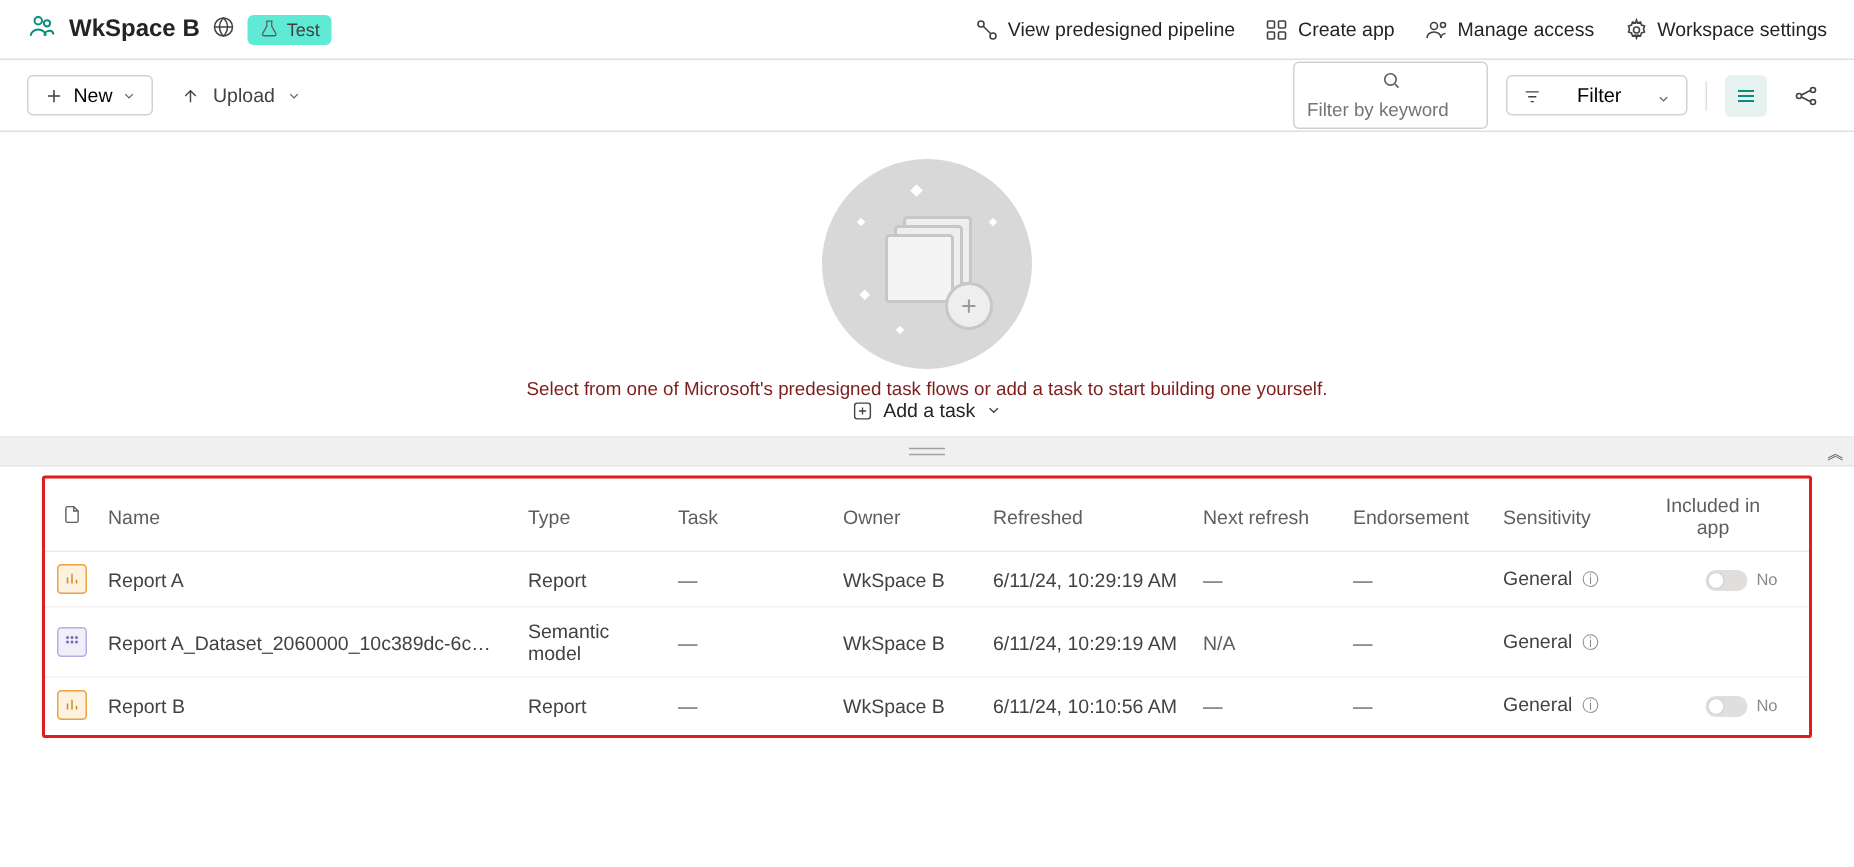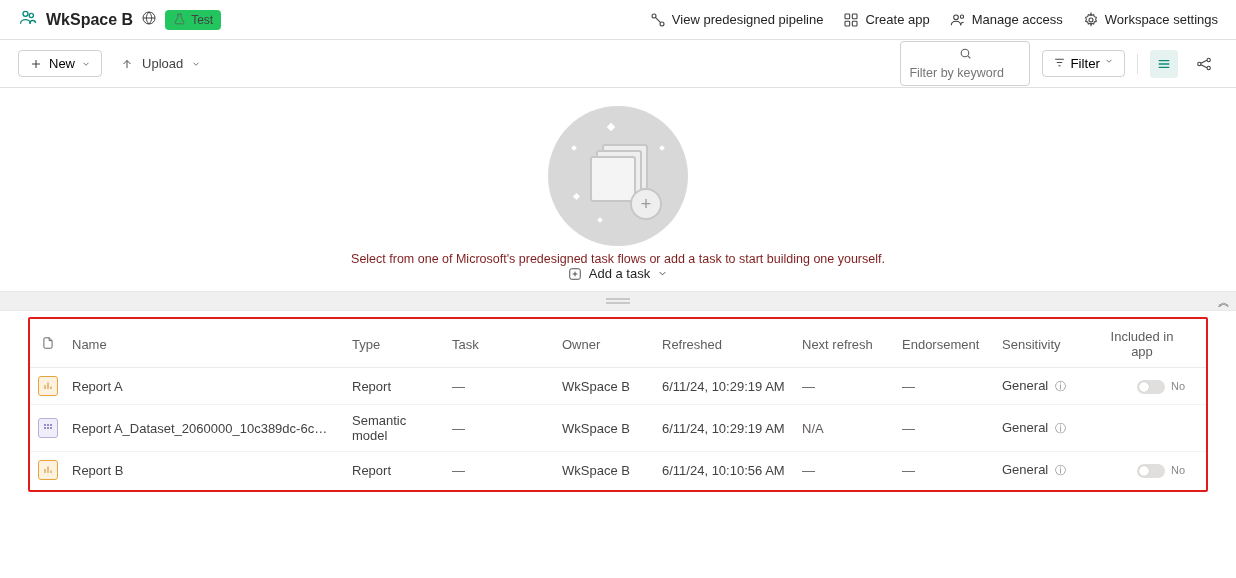--- a/index.html
+++ b/index.html
@@ -16,21 +16,21 @@
       align-items: center;
       justify-content: space-between;
       padding: 6px 18px;
       border-bottom: 1px solid #e1dfdd;
       height: 40px;
     }
     .header-left { display: flex; align-items: center; gap: 8px; }
     .ws-icon { color: #0a8b7d; font-size: 18px; line-height: 1; }
     .ws-title { font-size: 16px; font-weight: 600; color: #242424; }
     .test-badge {
-      background: #22c55e;
+      background: #5eead4;
       border-radius: 4px;
       padding: 3px 8px;
       font-size: 12px;
       color: #424242;
       display: inline-flex;
       align-items: center;
       gap: 5px;
     }
     .header-right { display: flex; align-items: center; gap: 20px; }
     .header-link {
@@ -89,22 +89,22 @@
       font-size: 12.5px;
       width: 100%;
       color: #605e5c;
       background: transparent;
     }
     .filter-btn {
       border: 1px solid #d1d1d1;
       border-radius: 4px;
       padding: 5px 10px;
       display: inline-flex;
-      align-items: flex-start;
-      gap: 4px;
+      align-items: flex-end;
+      gap: 23px;
       background: #fff;
       cursor: pointer;
     }
     .divider-v { width: 1px; height: 20px; background: #e1dfdd; }
     .icon-btn {
       width: 28px; height: 28px;
       display: inline-flex;
       align-items: center;
       justify-content: center;
       border-radius: 4px;

